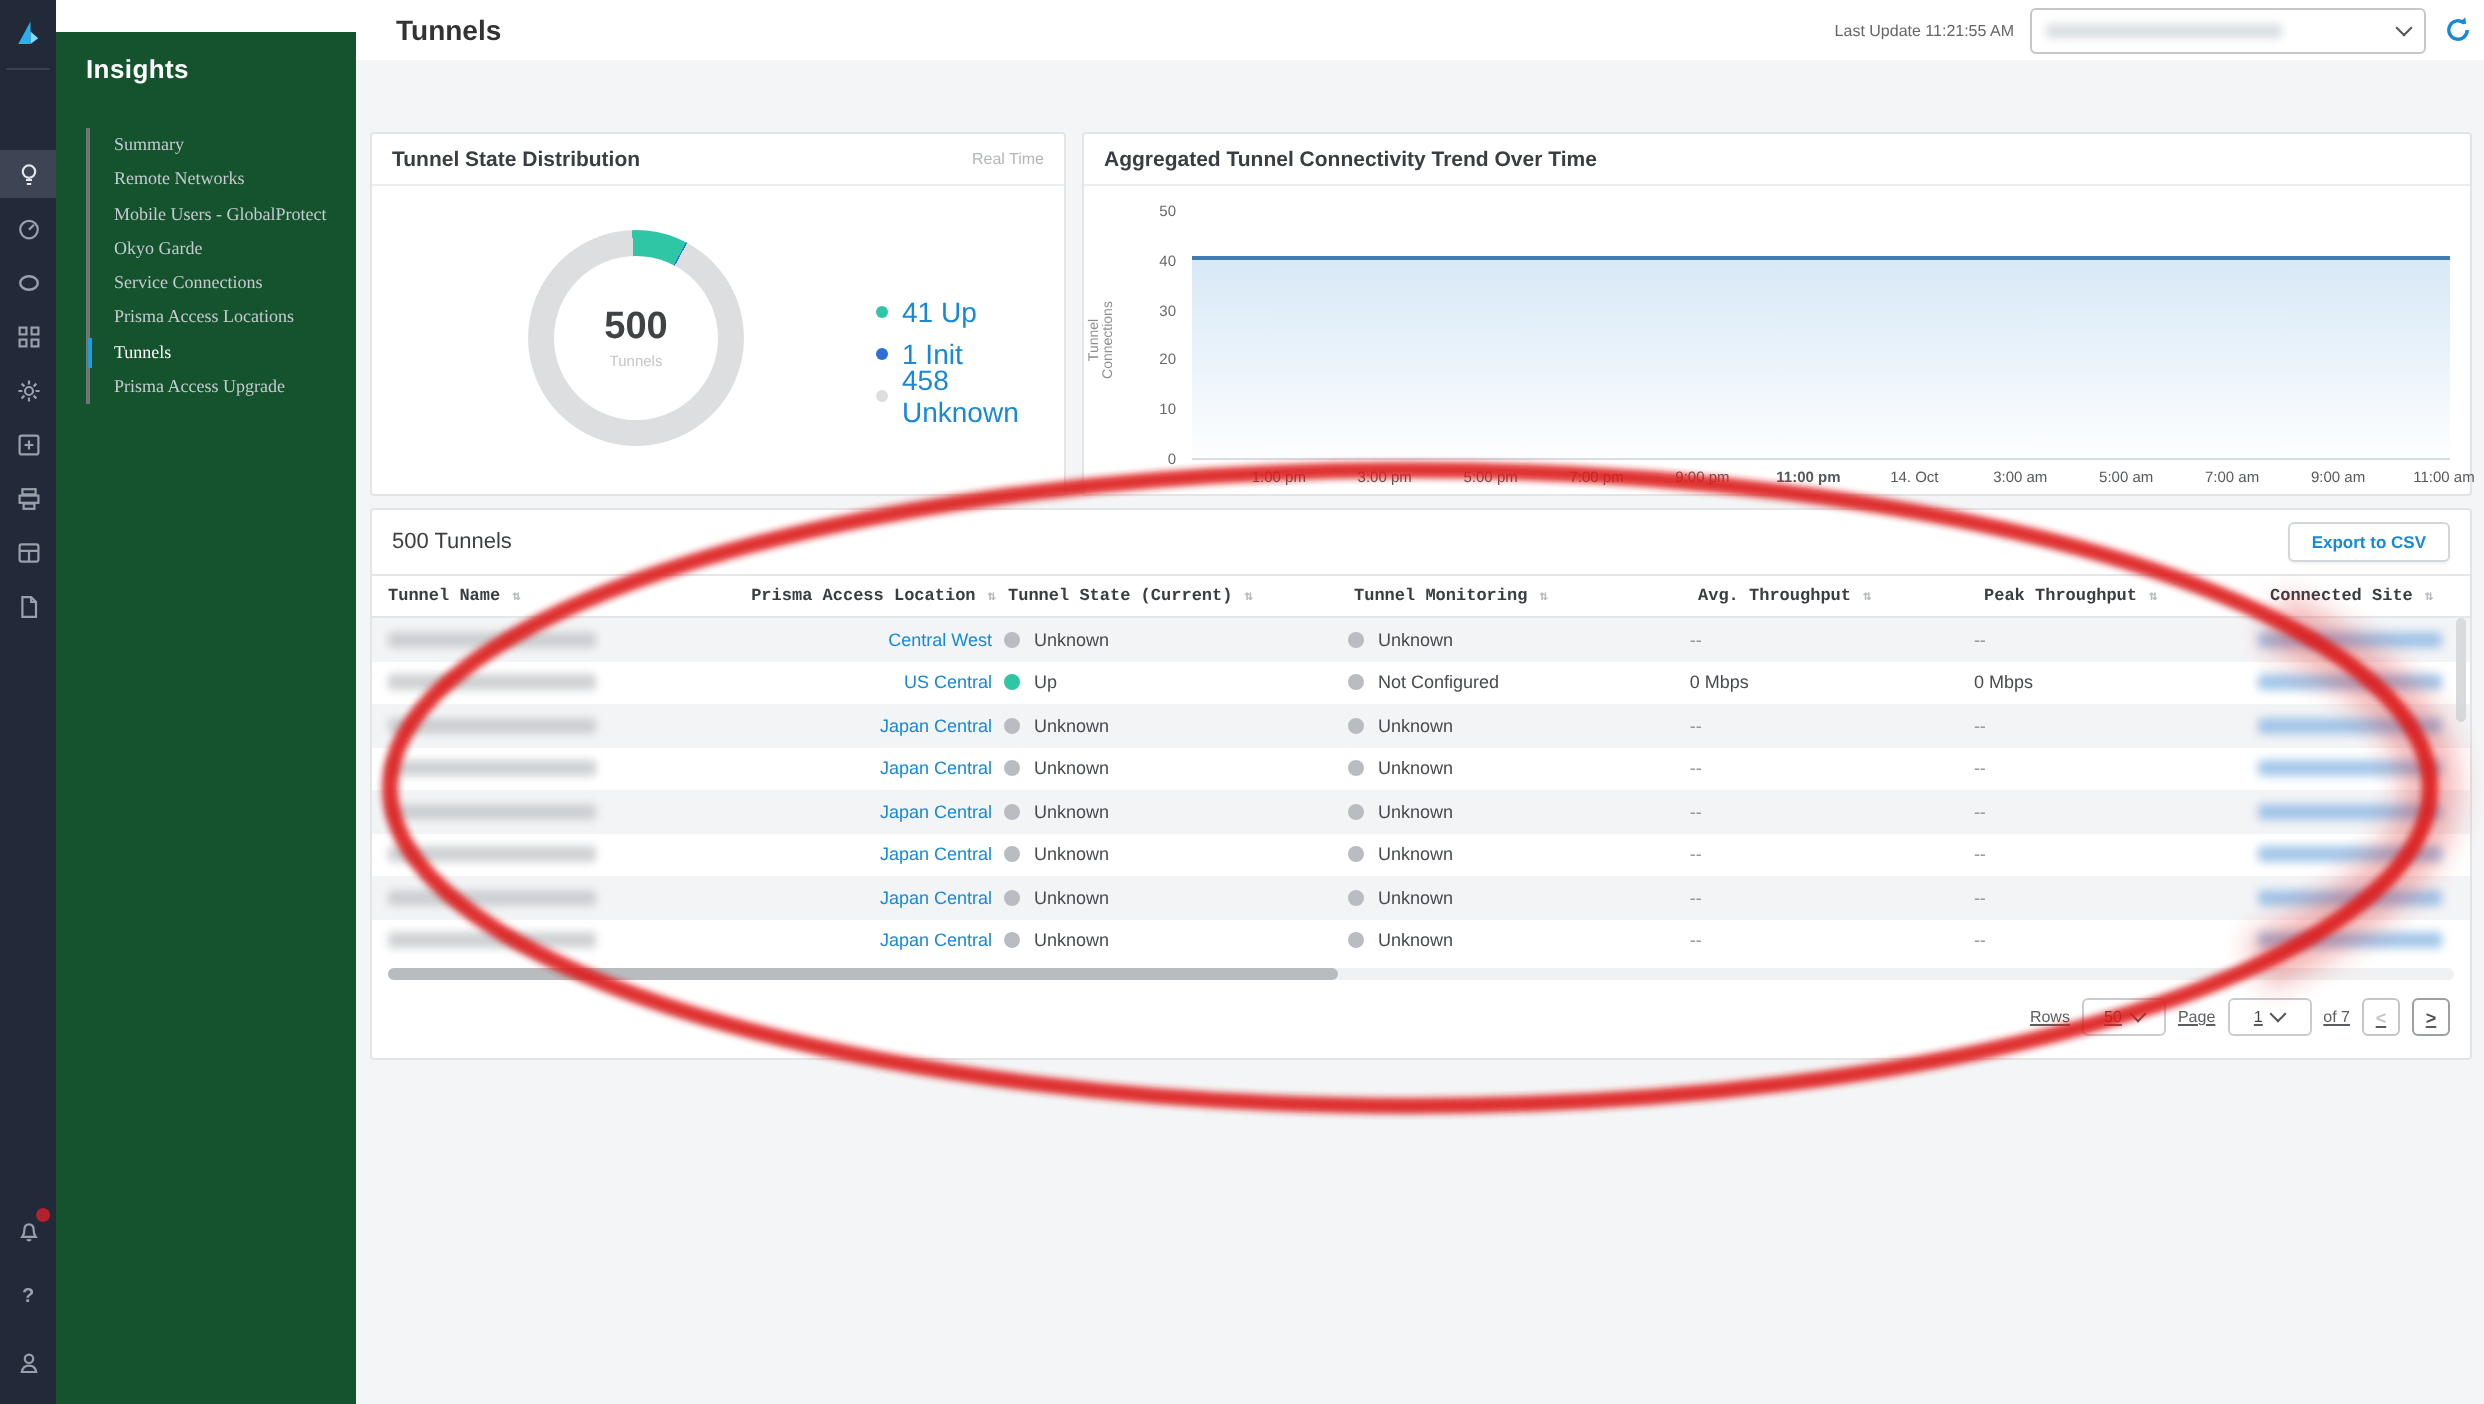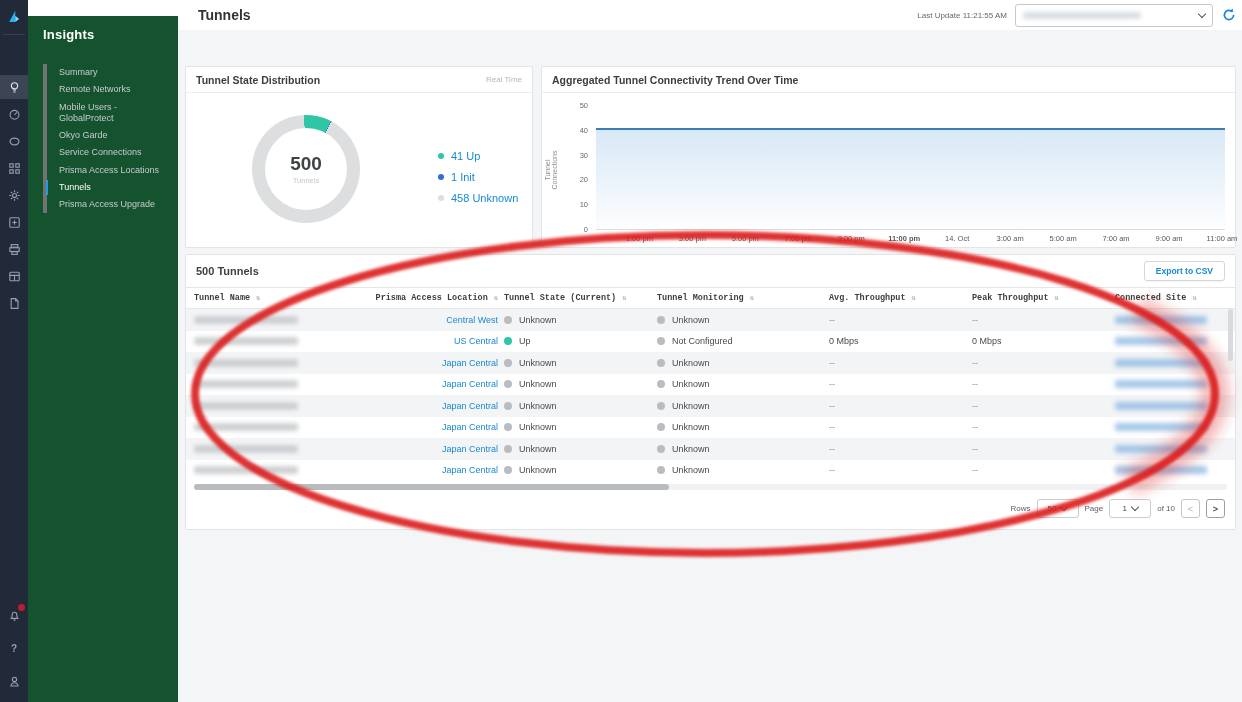--- a/index.html
+++ b/index.html
@@ -16,21 +16,21 @@
              justify-content:center;color:#97a0ab;cursor:pointer;}
   .rail-icon.active{background:#3d4454;color:#e2e7ec;}
   .rail-icon svg{display:block;}
   #rail-bottom{position:absolute;bottom:6px;left:0;right:0;display:flex;flex-direction:column;gap:6px;}
   .badge-dot{position:absolute;top:1px;right:3px;width:7px;height:7px;border-radius:50%;background:#b51f2e;}
   .help-q{font-size:10px;font-weight:bold;color:#97a0ab;}
 
   
   #sidebar{position:absolute;left:28px;top:16px;width:150px;height:702px;background:#14532d;z-index:5;}
   .sb-title{color:#fff;font-size:13px;font-weight:bold;padding:11px 0 0 15px;letter-spacing:.2px;}
-  #sb-nav{margin:22px 0 0 15px;border-left:4px solid #737373;}
+  #sb-nav{margin:22px 0 0 15px;border-left:2px solid #737373;font-family:Liberation Serif, serif;}
   .sb-item{position:relative;padding:3px 4px 3px 12px;font-size:9px;line-height:1.25;color:#c6cbd1;cursor:pointer;}
   .sb-item.active{color:#fff;}
   .sb-item.active::before{content:'';position:absolute;left:-1px;top:1px;bottom:1px;width:2px;background:#1e9de2;}
 
   
   #main{position:absolute;left:178px;top:0;width:1064px;height:702px;background:#f4f5f6;}
   .topbar{height:30px;background:#fff;display:flex;align-items:center;}
   .tb-title{font-size:14px;font-weight:600;color:#333;margin-left:20px;}
   .tb-right{margin-left:auto;display:flex;align-items:center;gap:8px;margin-right:5px;}
   .last-update{font-size:8px;color:#666;padding-left:18px;}
@@ -57,68 +57,68 @@
   .card-head{height:25px;border-bottom:1px solid #ebedee;display:flex;align-items:center;padding:0 10px;}
   .card-title{font-size:10.5px;font-weight:600;color:#3a3e42;}
   .rt-badge{margin-left:auto;font-size:8px;color:#b3b6b9;}
   .card-body{position:relative;height:calc(100% - 26px);}
 
   #card-donut{left:7px;top:66px;width:348px;height:182px;}
   #card-trend{left:363px;top:66px;width:695px;height:182px;}
   #card-table{left:7px;top:254px;width:1051px;height:276px;}
 
   
-  .donut{position:absolute;left:66px;top:22px;width:108px;height:108px;border-radius:50%;background:#dcdee0;}
+  .donut{position:absolute;left:78px;top:22px;width:108px;height:108px;border-radius:50%;background:#dcdee0;}
   .donut-hole{position:absolute;inset:13px;background:#fff;border-radius:50%;display:flex;flex-direction:column;
               align-items:center;justify-content:center;}
   .donut-total{font-size:19px;font-weight:600;color:#3f4346;line-height:1;}
   .donut-sub{font-size:7.5px;color:#c3c6c9;margin-top:3px;}
   #donut-legend{position:absolute;left:252px;top:52px;}
   .lg-item{display:flex;align-items:center;height:21px;cursor:pointer;}
   .lg-dot{width:6px;height:6px;border-radius:50%;margin-right:7px;flex:none;}
-  .lg-text{font-size:11px;color:#1789d6;}
+  .lg-text{font-size:14px;color:#1789d6;}
 
   
   .ylab{position:absolute;left:-21px;top:70px;width:60px;font-size:7px;color:#8a8e92;transform:rotate(-90deg);
         text-align:center;}
   #yticks{position:absolute;left:24px;top:8px;width:22px;height:133px;display:flex;flex-direction:column;
           justify-content:space-between;align-items:flex-end;font-size:7.5px;color:#66696c;}
   .plot{position:absolute;left:54px;right:10px;top:13px;height:123px;border-bottom:1px solid #d9dde1;overflow:hidden;}
   #plot-area{position:absolute;left:0;right:0;bottom:0;}
   #plot-line{position:absolute;left:0;right:0;height:2px;}
   #xticks{position:absolute;left:54px;right:10px;top:141px;height:12px;}
   .xt{position:absolute;transform:translateX(-50%);font-size:7.5px;color:#55585b;white-space:nowrap;}
 
   
   .tc-head{height:32px;display:flex;align-items:center;padding:0 10px;}
-  .tc-title{font-size:11px;color:#3c3f42;font-weight:bold;}
+  .tc-title{font-size:11px;color:#3c3f42;}
   .export-btn{margin-left:auto;height:20px;padding:0 11px;border:1px solid #d4d7da;border-radius:3px;background:#fff;
               color:#1789d6;font-size:8.5px;font-weight:bold;display:flex;align-items:center;cursor:pointer;
               box-shadow:0 1px 1px rgba(0,0,0,.05);}
   .thead{height:20px;display:flex;align-items:center;padding:0 8px;border-top:1px solid #e4e6e8;
          border-bottom:1px solid #e4e6e8;}
   .th{display:flex;align-items:center;font-size:8.5px;font-weight:bold;color:#3a3e42;box-sizing:border-box;
       padding-right:6px;cursor:pointer;font-family:Liberation Mono, monospace;}
   .sort{font-size:7px;color:#b6babd;margin-left:6px;}
   .tr{height:21.5px;display:flex;align-items:center;padding:0 8px;cursor:default;}
   .tr.odd{background:#f3f4f6;}
   .td{box-sizing:border-box;padding-right:6px;font-size:9px;color:#474b4f;display:flex;align-items:center;}
-  .c0{width:138px;}.c1{width:172px;justify-content:flex-end;}.c2{width:153px;}.c3{width:172px;}.c4{width:143px;}.c5{width:143px;}
+  .c0{width:138px;}.c1{width:172px;justify-content:flex-end;}.c2{width:153px;}.c3{width:172px;margin-left:20px;}.c4{width:143px;}.c5{width:143px;}
   .c6{flex:1;}
   .link{color:#1789d6;text-decoration:none;cursor:pointer;}
   .dot{width:8px;height:8px;border-radius:50%;margin-right:7px;flex:none;}
   .muted{color:#8f9396;}
   .redact-bar{width:104px;height:8px;background:#c6c9cc;border-radius:2px;filter:blur(2px);opacity:.85;}
   .redact-blue{width:92px;height:8px;background:#8db9e4;border-radius:2px;filter:blur(2.5px);opacity:.8;}
   .w110{width:118px;height:7px;background:#d3d9de;}
   .hscroll{position:relative;height:6px;background:#f0f1f2;border-radius:3px;margin:3px 8px 0 8px;cursor:pointer;}
   .hthumb{position:absolute;left:0;top:0;height:6px;width:46%;background:#b9bcbe;border-radius:3px;}
   .vscroll{position:absolute;right:2px;top:54px;width:5px;height:52px;background:#d8dadc;border-radius:3px;cursor:pointer;}
   .tfoot{display:flex;align-items:center;justify-content:flex-end;gap:6px;padding-right:10px;margin-top:9px;
-         font-size:8px;color:#5a5e62;}
+         font-size:8px;color:#5a5e62;text-decoration:underline;}
   .mini-select{width:40px;height:17px;border:1px solid #c9ccd0;border-radius:3px;background:#fff;display:flex;
                align-items:center;justify-content:center;gap:5px;font-size:8px;color:#444;cursor:pointer;}
   .pg-btn{width:17px;height:17px;border:1px solid #c3c7cb;border-radius:3px;background:#fff;display:flex;
           align-items:center;justify-content:center;font-size:9px;font-weight:bold;cursor:pointer;}
   .pg-prev{color:#c3c7cb;}
   .pg-next{color:#4a4e52;border-color:#9aa0a6;}
 
   
   #annot{position:absolute;inset:0;pointer-events:none;z-index:40;}
 </style>
@@ -524,21 +524,21 @@
         <span>Rows</span>
         <div class="mini-select">
           <span>50</span>
           <span class="chev"></span>
         </div>
         <span>Page</span>
         <div class="mini-select">
           <span>1</span>
           <span class="chev"></span>
         </div>
-        <span>of 10</span>
+        <span>of 7</span>
         <div class="pg-btn pg-prev">&lt;</div>
         <div class="pg-btn pg-next">&gt;</div>
       </div>
     </section>
 
   </main>
 
   <svg id="annot" width="1242" height="702" viewBox="0 0 1242 702">
     <defs>
       <filter id="f-blur-sm" x="-20%" y="-20%" width="140%" height="140%">

